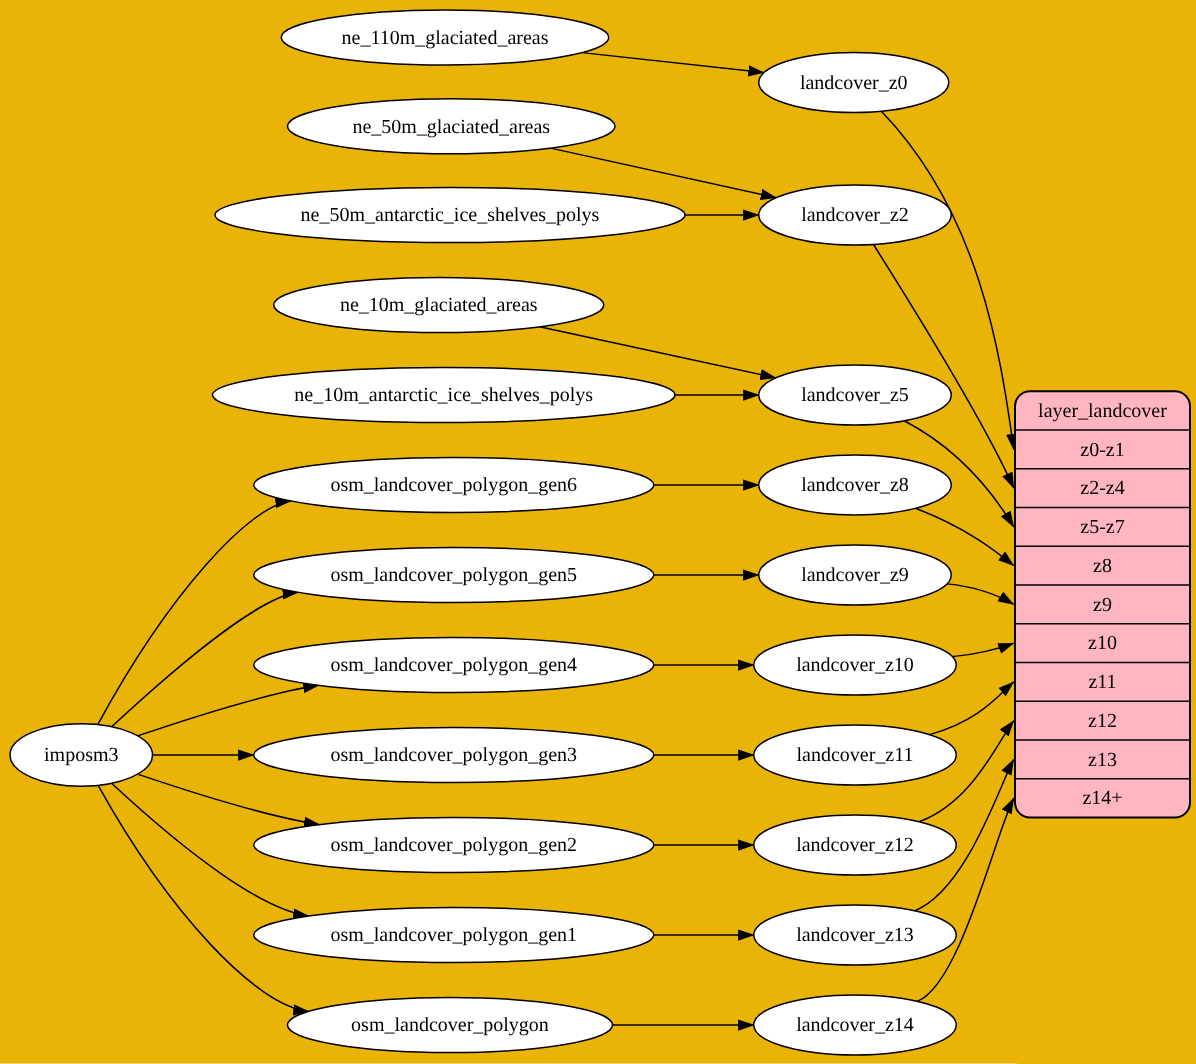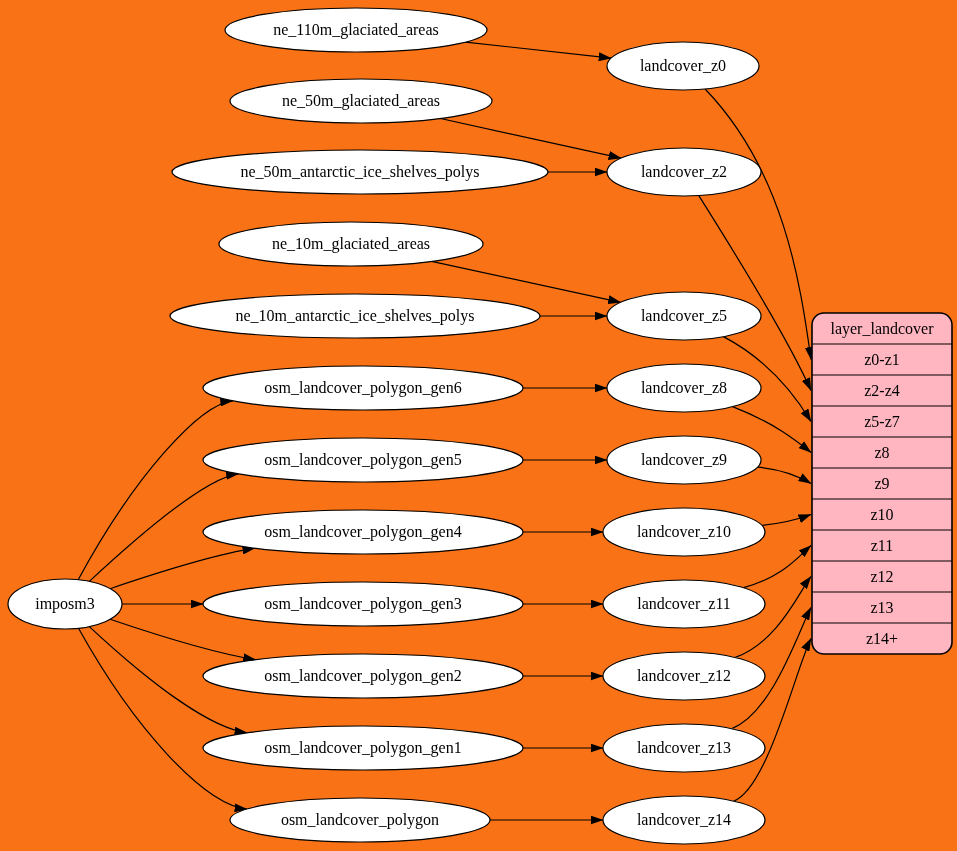--- a/index.html
+++ b/index.html
@@ -4,21 +4,21 @@
 <style>
   html, body {
     margin: 0;
     padding: 0;
     background: #ffffff;
   }
   #canvas-wrap {
     position: relative;
     width: 957px;
     height: 851px;
-    background: #f97316;
+    background: #eab308;
     font-family: "Liberation Serif", "DejaVu Serif", serif;
   }
   svg text {
     font-family: "Liberation Serif", "DejaVu Serif", serif;
     font-size: 16px;
     fill: #000000;
   }
 </style>
 </head>
 <body>

